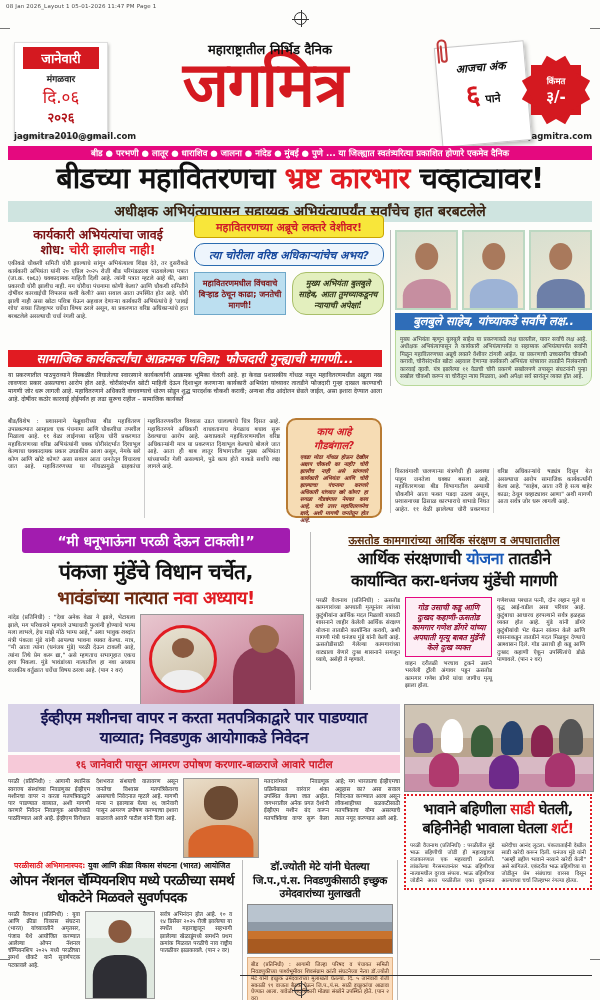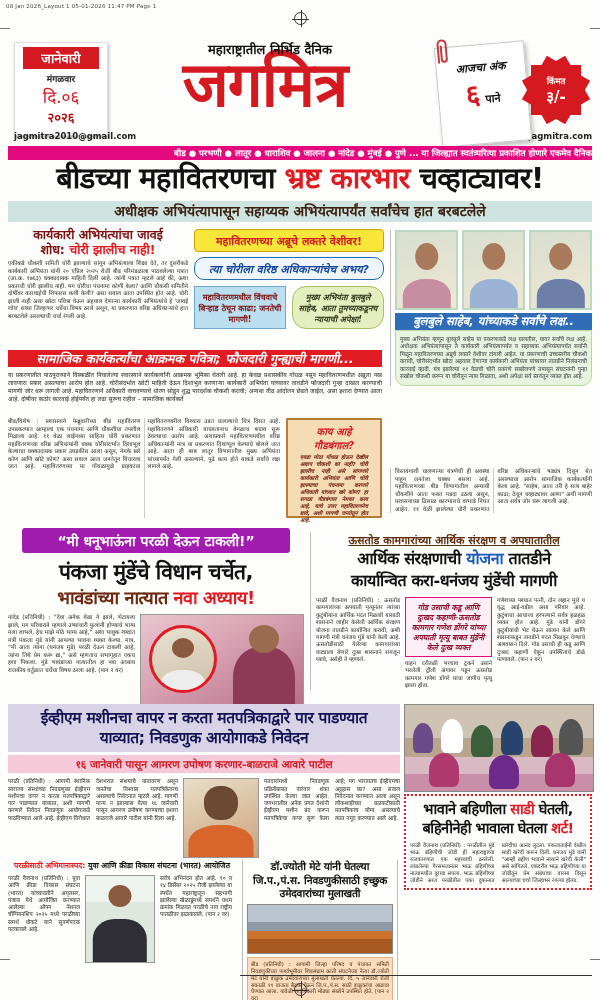--- a/index.html
+++ b/index.html
@@ -32,52 +32,52 @@
   .notepaper .pg{font-size:11px;font-weight:bold;color:#111;display:inline-block;}
   .clip{left:-4px;top:-12px;}
   .star{left:524px;top:58px;width:64px;height:64px;}
   .star i{position:absolute;inset:7px;background:#d41920;}
   .star i:nth-child(2){transform:rotate(30deg);}
   .star i:nth-child(3){transform:rotate(60deg);}
   .star .txt{position:absolute;inset:0;display:flex;flex-direction:column;align-items:center;justify-content:center;color:#fff;}
   .star .txt b{font-size:8.5px;}
   .star .txt .pr{font-size:15px;font-weight:bold;}
 
-  .districts{left:8px;top:146px;width:584px;height:14px;background:#e5097f;color:#fff;font-size:8.5px;font-weight:bold;line-height:14px;text-align:right;}
+  .districts{left:8px;top:146px;width:584px;height:14px;background:#e5097f;color:#fff;font-size:8.5px;font-weight:bold;line-height:14px;}
   .mainhead{left:8px;top:160px;width:584px;font-size:29px;font-weight:bold;letter-spacing:-.5px;line-height:1.25;color:#111;}
   .mainhead .rd{color:#e11b22;}
   .subhead{left:8px;top:201px;width:584px;height:21px;background:#cfe4e0;color:#3a2313;font-size:14px;font-weight:bold;line-height:21px;}
 
   
   .leftcol{left:8px;top:227px;width:180px;}
   .lc-h1{font-size:12.5px;font-weight:bold;color:#7b1113;line-height:1.2;}
   .lc-red{color:#e11b22;}
   .smallbody{font-size:5.8px;line-height:1.3;color:#222;}
-  .midcol{left:194px;top:229px;width:190px;}
+  .midcol{left:194px;top:215px;width:190px;}
   .box-yellow{background:#f8e63a;border:1px solid #c9a400;color:#d01c27;font-size:11px;font-weight:bold;padding:3px 2px;border-radius:4px;}
   .box-blue{background:#eef5fc;border:1.5px solid #2b6cb0;color:#15479c;font-size:11px;font-weight:bold;font-style:italic;padding:3px 2px;border-radius:10px;margin-top:5px;}
   .twobox{display:flex;gap:6px;margin-top:6px;}
   .box-demand{flex:1;background:#bcdff0;border:1px solid #6fa8c9;color:#7b1113;font-size:8px;font-weight:bold;padding:4px 2px;}
   .box-hope{flex:1;background:#e3efbe;border:1px solid #a9bf6a;color:#33391a;font-size:8px;font-weight:bold;font-style:italic;padding:4px 2px;border-radius:14px;}
   .rightcol{left:390px;top:230px;width:202px;border-left:1px solid #bbb;padding-left:4px;box-sizing:border-box;}
   .phrow{display:flex;gap:4px;}
   .ph{flex:1;height:76px;border:2px solid #bcd8c2;position:relative;overflow:hidden;background:linear-gradient(160deg,#d8dfd0,#efe7d2);}
   .ph::before{content:"";position:absolute;top:14%;left:50%;transform:translateX(-50%);width:40%;height:36%;border-radius:50%;background:#a9795c;}
   .ph::after{content:"";position:absolute;bottom:-10%;left:50%;transform:translateX(-50%);width:82%;height:48%;border-radius:45% 45% 0 0;background:#c68ea0;}
   .ph.p2::after{background:#9db3d6;}
   .ph.p3::after{background:#6d7fa8;}
   .capbar{margin-top:3px;background:#2f6db8;color:#fff;font-size:11.5px;font-weight:bold;font-style:italic;line-height:17px;height:17px;}
   .greenbox{background:#e7f4e1;border:1px solid #b8d89a;border-radius:0 0 10px 10px;padding:5px 4px;font-size:5.6px;line-height:1.32;color:#333;}
   .rightmore{left:390px;top:468px;width:202px;border-left:1px solid #bbb;padding-left:4px;box-sizing:border-box;column-count:2;column-gap:8px;column-rule:1px solid #ccc;font-size:5.8px;line-height:1.3;color:#222;}
 
   .redstrip{left:8px;top:350px;width:374px;height:17px;background:#e11b22;color:#fff;font-size:12.5px;font-weight:bold;font-style:italic;line-height:17px;}
   .stripbody{left:8px;top:371px;width:374px;font-size:6px;line-height:1.33;color:#222;}
   .midrow{left:8px;top:418px;width:374px;display:flex;gap:6px;}
   .midrow .cols2{width:272px;column-count:2;column-gap:7px;column-rule:1px solid #ccc;font-size:5.8px;line-height:1.3;color:#222;}
-  .gaudbox{width:96px;background:#f6dcb4;border:2px double #b87b33;border-radius:1px;padding:4px 12px;height:100px;box-sizing:border-box;}
+  .gaudbox{width:96px;background:#f6dcb4;border:2px double #b87b33;border-radius:10px;padding:4px 12px;height:100px;box-sizing:border-box;}
   .gaudbox .t{color:#d01c27;font-size:10px;font-weight:bold;font-style:italic;text-align:center;}
   .gaudbox .b{font-size:5.4px;line-height:1.3;color:#6d1a10;font-weight:bold;font-style:italic;margin-top:2px;text-align:justify;}
 
   .pankaja{left:8px;top:528px;width:296px;}
   .quotebox{margin:0 14px;background:#a21caf;color:#fff;font-size:14px;font-weight:bold;padding:3px 0;border-radius:3px;}
   .pk-h1{font-size:21px;font-weight:bold;color:#111;margin-top:4px;letter-spacing:-.5px;}
   .pk-h2{font-size:18px;font-weight:bold;color:#6d2a10;letter-spacing:-.5px;}
   .pk-row{display:flex;gap:5px;margin-top:5px;}
   .pk-body{width:128px;font-size:5.8px;line-height:1.3;color:#222;text-align:justify;}
   .pk-photo{width:163px;height:96px;position:relative;background:linear-gradient(150deg,#e8c7cf 0%,#d9a3b4 40%,#b56c86 100%);border:1px solid #999;overflow:hidden;}
@@ -258,20 +258,21 @@
     <div class="evm-strip nowrap">१६ जानेवारी पासून आमरण उपोषण करणार-बाळराजे आवारे पाटील</div>
     <div class="evm-row">
       <div class="evm-t1">परळी (प्रतिनिधी) : आगामी स्थानिक स्वराज्य संस्थांच्या निवडणुका ईव्हीएम मशीनचा वापर न करता मतपत्रिकाद्वारे पार पाडण्यात याव्यात, अशी मागणी करणारे निवेदन निवडणूक आयोगाकडे पाठविण्यात आले आहे. ईव्हीएम विरोधात देशभरात संशयाचे वातावरण असून जनतेचा विश्वास मतपत्रिकेवरच असल्याचे निवेदनात म्हटले आहे. मागणी मान्य न झाल्यास येत्या १६ जानेवारी पासून आमरण उपोषण करण्याचा इशारा बाळराजे आवारे पाटील यांनी दिला आहे.</div>
       <div class="evm-ph"></div>
       <div class="evm-t2">मतदारांमध्ये निवडणूक प्रक्रियेबाबत वारंवार शंका उपस्थित केल्या जात आहेत. जगभरातील अनेक प्रगत देशांनी ईव्हीएम मशीन बंद करून मतपत्रिकेचा वापर सुरू केला आहे; मग भारतातच ईव्हीएमचा अट्टहास का? असा सवाल निवेदनात करण्यात आला असून लोकशाहीच्या बळकटीसाठी मतपत्रिकाच योग्य असल्याचे त्यात नमूद करण्यात आले आहे.</div>
     </div>
   </div>
 
   <div class="abs sports center">
     <div class="sp-kick nowrap"><span class="rd">परळीसाठी अभिमानास्पद:</span><span> युवा आणि क्रीडा विकास संघटना (भारत) आयोजित</span></div>
+    <div class="sp-head">ओपन नॅशनल चॅम्पियनशिप मध्ये परळीच्या समर्थ धोकटेने मिळवले सुवर्णपदक</div>
     <div class="sp-row">
       <div class="sp-c">परळी वैजनाथ (प्रतिनिधी) : युवा आणि क्रीडा विकास संघटना (भारत) यांच्यावतीने अमृतसर, पंजाब येथे आयोजित करण्यात आलेल्या ओपन नॅशनल चॅम्पियनशिप २०२५ मध्ये परळीच्या समर्थ धोकटे याने सुवर्णपदक पटकावले आहे.</div>
       <div class="sp-ph"></div>
       <div class="sp-c">सर्वत्र अभिनंदन होत आहे. १० व १४ डिसेंबर २०२५ रोजी झालेल्या या स्पर्धेत महाराष्ट्रातून सहभागी झालेल्या खेळाडूंमध्ये समर्थने प्रथम क्रमांक मिळवत परळीचे नाव राष्ट्रीय पातळीवर झळकावले. (पान २ वर)</div>
     </div>
   </div>
 
   <div class="abs jyoti center">
     <div class="jy-head">डॉ.ज्योती मेटे यांनी घेतल्या जि.प.,पं.स. निवडणुकीसाठी इच्छुक उमेदवारांच्या मुलाखती</div>
     <div class="jy-ph"></div>

